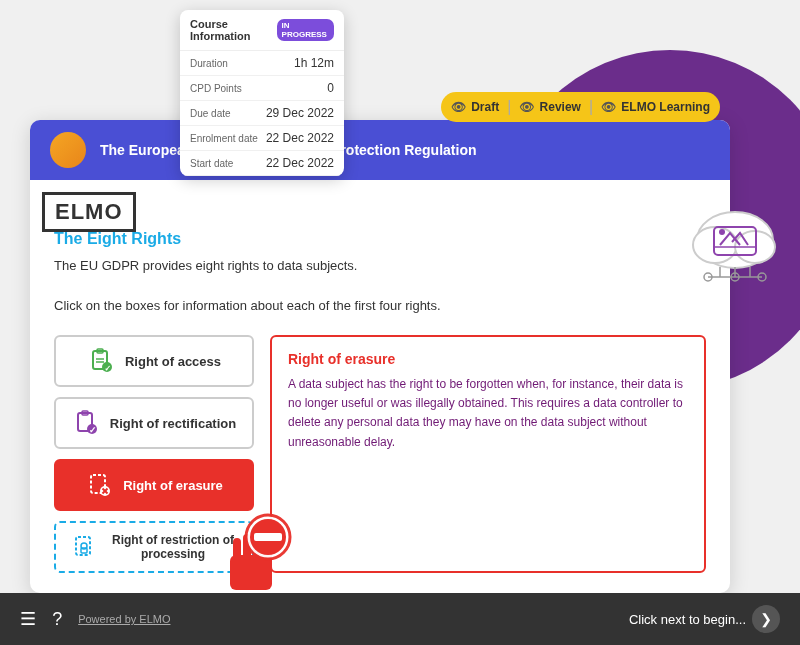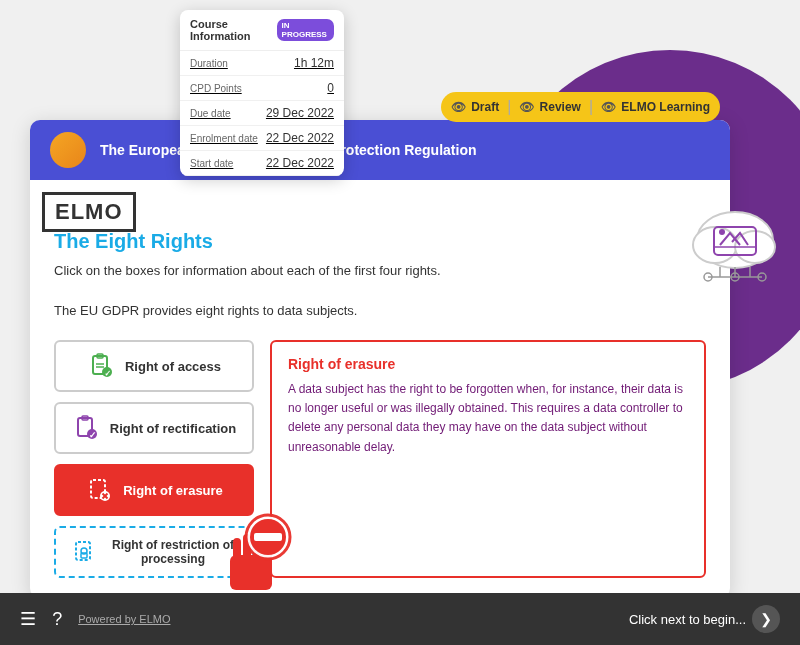--- a/index.html
+++ b/index.html
@@ -58,21 +58,21 @@
       font-size: 14px;
       font-weight: 600;
     }
 
     .card-body {
       padding: 20px 24px 20px 24px;
     }
 
     .section-title {
       color: #1aabe6;
-      font-size: 20px;
+      font-size: 16px;
       font-weight: 700;
       margin-bottom: 8px;
     }
 
     .section-desc {
       color: #333;
       font-size: 13px;
       line-height: 1.5;
       margin-bottom: 20px;
     }
@@ -237,21 +237,20 @@
       padding: 2px 5px;
       border-radius: 7px;
     }
 
     .popup-row {
       display: flex;
       justify-content: space-between;
       align-items: center;
       padding: 5px 10px;
       border-bottom: 1px solid #f0f0f0;
-      text-decoration: underline;
     }
 
     .popup-label {
       font-size: 10px;
       color: #666;
     }
 
     .popup-value {
       font-size: 12px;
       color: #333;
@@ -407,22 +406,22 @@
     <span class="header-title">The European Union General Data Protection Regulation</span>
   </div>
 
   <div style="position:relative;">
     <div style="position:absolute; top:12px; left:12px; z-index:5;">
       <div class="elmo-logo">ELMO</div>
     </div>
 
     <div class="card-body" style="padding-top: 50px;">
       <h2 class="section-title">The Eight Rights</h2>
+      <p class="section-desc">The EU GDPR provides eight rights to data subjects.</p>
       <p class="section-desc">Click on the boxes for information about each of the first four rights.</p>
-      <p class="section-desc">The EU GDPR provides eight rights to data subjects.</p>
 
       <div class="rights-container">
 
         <div class="rights-buttons">
 
           <div class="right-btn">
             <svg class="btn-icon" viewBox="0 0 28 28">
               <rect x="6" y="4" width="14" height="18" rx="2" fill="none" stroke="#4caf50" stroke-width="2"></rect>
               <rect x="10" y="2" width="6" height="4" rx="1" fill="none" stroke="#4caf50" stroke-width="1.5"></rect>
               <line x1="9" y1="12" x2="17" y2="12" stroke="#4caf50" stroke-width="1.5"></line>

